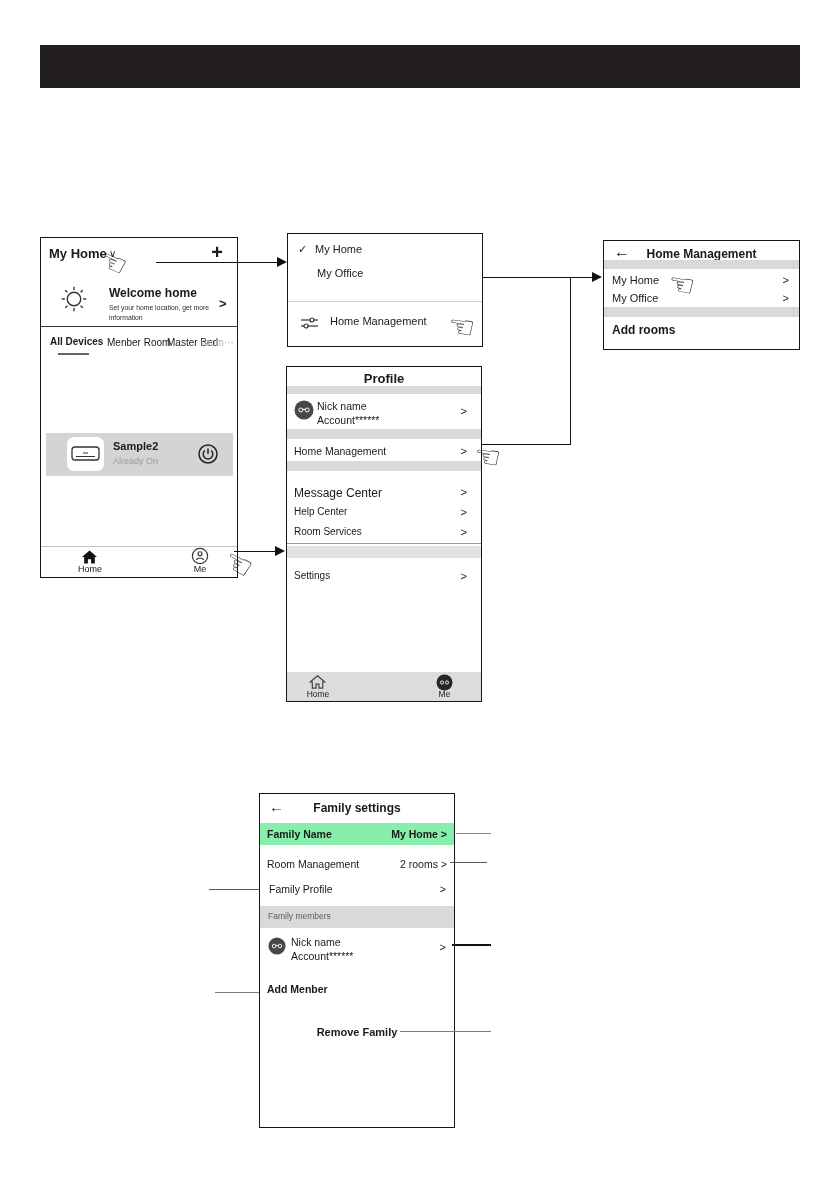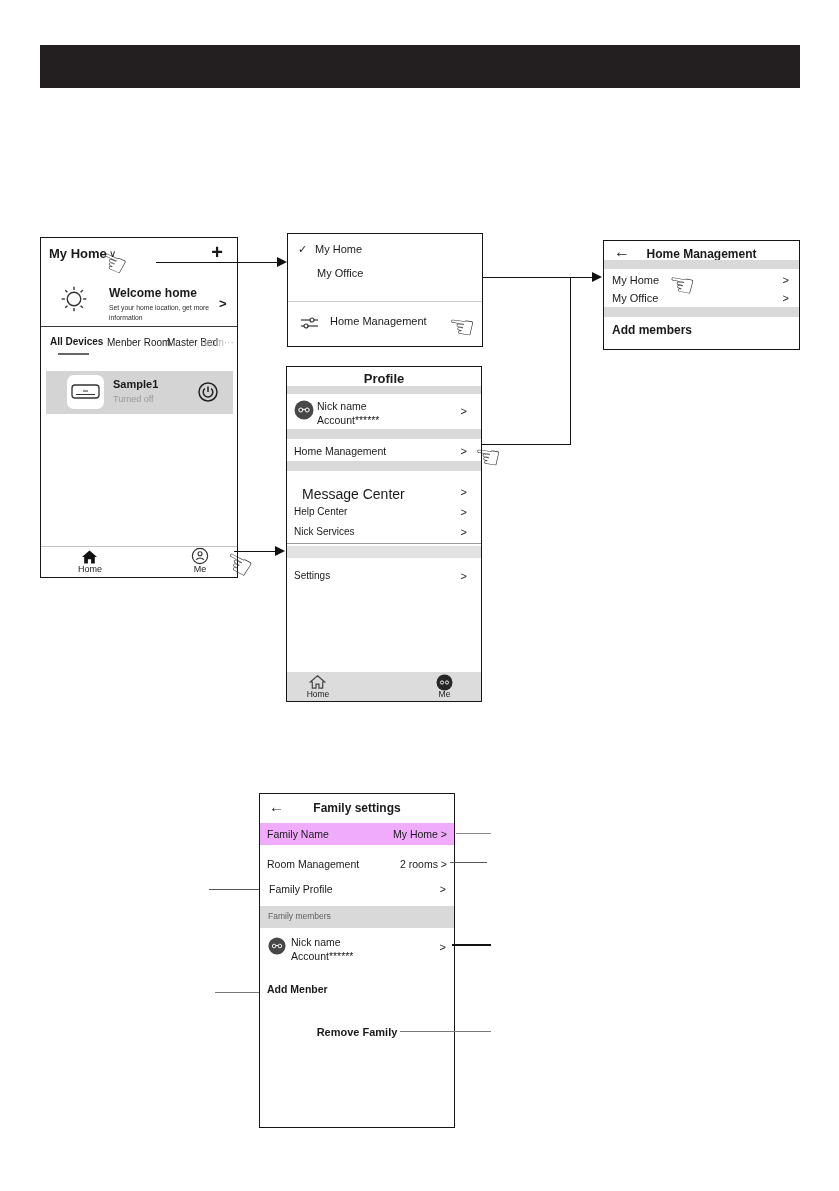--- a/index.html
+++ b/index.html
@@ -50,39 +50,39 @@
     <span style="position:absolute;left:68px;top:65px;width:106px;font-size:6.8px;line-height:1.4;color:#2c2c2c;">Set your home location, get more information</span>
     <span class="t b" style="left:178px;top:58px;font-size:13px;">&gt;</span>
     <div style="position:absolute;left:0;right:0;top:88px;height:1px;background:#3a3a3a;"></div>
 
     <span class="t b" style="left:9px;top:98px;font-size:10px;">All Devices</span>
     <div style="position:absolute;left:17px;top:115px;width:31px;height:1.5px;background:#666;"></div>
     <span class="t" style="left:66px;top:99px;font-size:10px;">Menber Room</span>
     <span class="t" style="left:115px;top:99px;font-size:10px;margin-left:11px;">Master Bed</span>
     <span class="t" style="left:160px;top:99px;font-size:10px;color:#b5b5b5;">room···</span>
 
-    <div style="position:absolute;left:5px;top:133px;width:187px;height:43px;background:#d4d4d4;">
+
+    <div style="position:absolute;left:5px;top:195px;width:187px;height:43px;background:#d4d4d4;">
       <span style="position:absolute;left:21px;top:4px;width:37px;height:34px;background:#fff;border-radius:7px;">
         <svg width="37" height="34" viewBox="0 0 37 34">
           <rect x="5" y="10" width="27" height="13" rx="3" fill="none" stroke="#333" stroke-width="1.3"></rect>
           <line x1="9" y1="19.5" x2="28" y2="19.5" stroke="#333" stroke-width="1"></line>
           <line x1="16" y1="16" x2="21" y2="16" stroke="#333" stroke-width="1"></line>
         </svg>
       </span>
-      <span class="t b" style="left:67px;top:7px;font-size:11px;">Sample1</span>
-      <span class="t" style="left:67px;top:23px;font-size:9px;color:#9a9a9a;">Turned off</span>
+      <span class="t b" style="left:67px;top:7px;font-size:11px;">Sample2</span>
+      <span class="t" style="left:67px;top:23px;font-size:9px;color:#9a9a9a;">Already On</span>
       <span style="position:absolute;left:151px;top:10px;">
         <svg width="22" height="22" viewBox="0 0 22 22">
           <circle cx="11" cy="11" r="9" fill="none" stroke="#222" stroke-width="1.5"></circle>
           <line x1="11" y1="5.5" x2="11" y2="11" stroke="#222" stroke-width="1.5"></line>
           <path d="M7.8 7.5 A4.8 4.8 0 1 0 14.2 7.5" fill="none" stroke="#222" stroke-width="1.5"></path>
         </svg>
       </span>
     </div>
-
 
     <div style="position:absolute;left:0;right:0;top:308px;height:1px;background:#c2c2c2;"></div>
     <span style="position:absolute;left:40px;top:312px;">
       <svg width="17" height="14" viewBox="0 0 16 14">
         <path d="M8 0.5 L15.5 7 H13.3 V13.5 H9.6 V9.3 H6.4 V13.5 H2.7 V7 H0.5 Z" fill="#111"></path>
       </svg>
     </span>
     <span class="t" style="left:30px;top:326px;width:38px;text-align:center;font-size:9px;">Home</span>
     <span style="position:absolute;left:150px;top:309px;">
       <svg width="18" height="18" viewBox="0 0 18 18">
@@ -127,21 +127,21 @@
 
   <div class="screen" style="left:603px;top:240px;width:197px;height:110px;">
     <span class="t b" style="left:10px;top:2px;font-size:16px;">←</span>
     <span class="t b center" style="left:0;top:6px;width:100%;font-size:12px;">Home Management</span>
     <div class="strip" style="top:19px;height:9px;"></div>
     <span class="t" style="left:8px;top:33px;font-size:11px;">My Home</span>
     <span class="chev" style="right:10px;top:33px;">&gt;</span>
     <span class="t" style="left:8px;top:51px;font-size:11px;">My  Office</span>
     <span class="chev" style="right:10px;top:51px;">&gt;</span>
     <div class="strip" style="top:66px;height:10px;"></div>
-    <span class="t b" style="left:8px;top:82px;font-size:12px;">Add members</span>
+    <span class="t b" style="left:8px;top:82px;font-size:12px;">Add rooms</span>
   </div>
   <span class="hand" style="left:668px;top:270px;font-size:30px;transform:rotate(10deg);">☜</span>
 
   <div class="screen" style="left:286px;top:366px;width:196px;height:336px;padding-left:35px;">
     <span class="t b center" style="left:0;top:4px;width:100%;font-size:13px;">Profile</span>
     <div class="strip" style="top:19px;height:8px;"></div>
     <span style="position:absolute;left:7px;top:33px;">
       <svg width="20" height="20" viewBox="0 0 20 20">
         <circle cx="10" cy="10" r="9.5" fill="#474747"></circle>
         <circle cx="6.8" cy="10" r="2" fill="none" stroke="#fff" stroke-width="1"></circle>
@@ -149,25 +149,25 @@
         <line x1="8.8" y1="9.4" x2="11.2" y2="9.4" stroke="#fff" stroke-width="1"></line>
       </svg>
     </span>
     <span class="t" style="left:30px;top:33px;font-size:10.5px;">Nick name</span>
     <span class="t b" style="left:30px;top:47px;font-size:10.5px;font-weight:normal;">Account******</span>
     <span class="chev" style="right:14px;top:38px;">&gt;</span>
     <div class="strip" style="top:62px;height:10px;"></div>
     <span class="t" style="left:7px;top:78px;font-size:10.5px;">Home Management</span>
     <span class="chev" style="right:14px;top:78px;">&gt;</span>
     <div class="strip" style="top:94px;height:10px;"></div>
-    <span class="t" style="left:15px;top:119px;font-size:14px;">Message Center</span>
+    <span class="t" style="left:7px;top:119px;font-size:12px;">Message Center</span>
     <span class="chev" style="right:14px;top:119px;">&gt;</span>
     <span class="t" style="left:7px;top:139px;font-size:10px;">Help Center</span>
     <span class="chev" style="right:14px;top:139px;">&gt;</span>
-    <span class="t" style="left:7px;top:159px;font-size:10px;">Nick Services</span>
+    <span class="t" style="left:7px;top:159px;font-size:10px;">Room Services</span>
     <span class="chev" style="right:14px;top:159px;">&gt;</span>
     <div style="position:absolute;left:0;right:0;top:176px;height:1px;background:#9a9a9a;"></div>
     <div class="strip" style="top:179px;height:12px;background:#e2e2e2;"></div>
     <span class="t" style="left:7px;top:203px;font-size:10px;">Settings</span>
     <span class="chev" style="right:14px;top:203px;">&gt;</span>
 
     <div style="position:absolute;left:0;right:0;top:305px;bottom:0;background:#dcdcdc;">
       <span style="position:absolute;left:22px;top:3px;">
         <svg width="17" height="14" viewBox="0 0 16 14">
           <path d="M8 0.8 L15.2 7 H13.2 V13.2 H9.5 V9.2 H6.5 V13.2 H2.8 V7 H0.8 Z" fill="none" stroke="#444" stroke-width="1.2"></path>
@@ -183,21 +183,21 @@
       </span>
       <span class="t" style="left:149px;top:17px;width:17px;text-align:center;font-size:8.5px;">Me</span>
     </div>
   </div>
   <span class="hand" style="left:474px;top:442px;font-size:30px;transform:rotate(8deg);">☜</span>
 
   <div class="screen" style="left:259px;top:793px;width:196px;height:335px;">
     <span class="t b" style="left:9px;top:4px;font-size:15px;">←</span>
     <span class="t b center" style="left:0;top:7px;width:100%;font-size:12px;">Family settings</span>
 
-    <div style="position:absolute;left:0;right:0;top:29px;height:22px;background:#f0abfc;">
+    <div style="position:absolute;left:0;right:0;top:29px;height:22px;background:#86efac;font-weight:bold;">
       <span class="t" style="left:7px;top:5px;font-size:10.5px;">Family Name</span>
       <span class="t" style="right:7px;top:5px;font-size:10.5px;">My Home &gt;</span>
     </div>
 
     <span class="t" style="left:7px;top:64px;font-size:10.5px;">Room Management</span>
     <span class="t" style="right:7px;top:64px;font-size:10.5px;">2 rooms &gt;</span>
 
     <span class="t" style="left:9px;top:89px;font-size:10.5px;">Family Profile</span>
     <span class="t" style="right:8px;top:89px;font-size:10.5px;">&gt;</span>
 

